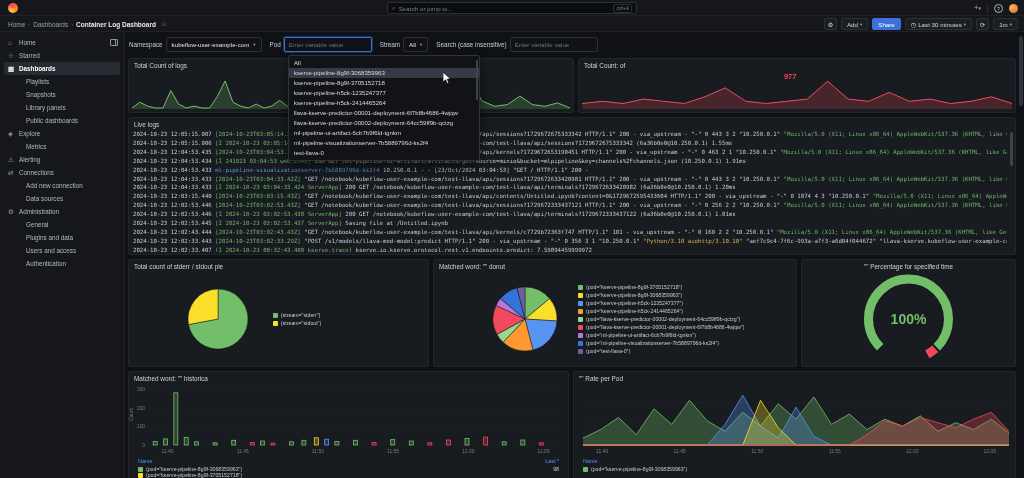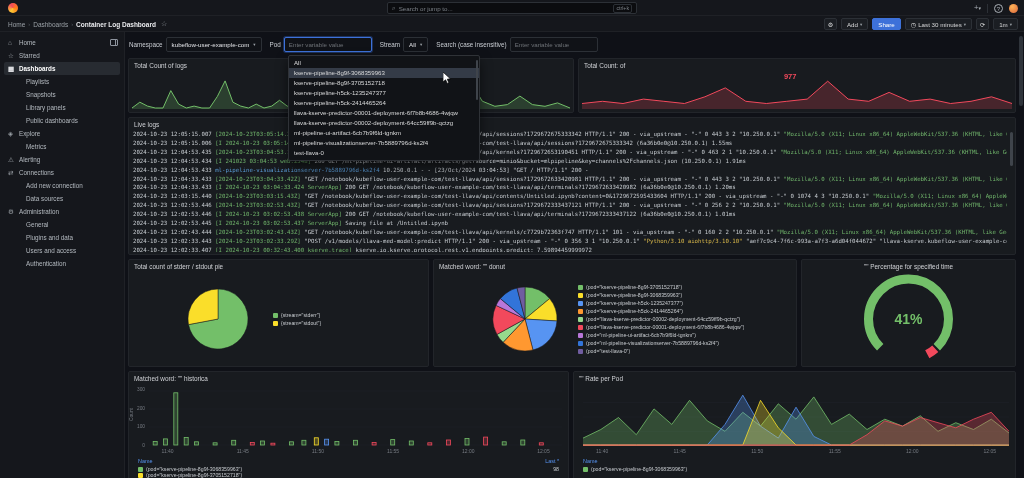--- a/index.html
+++ b/index.html
@@ -399,21 +399,21 @@
   <section class="panel" style="left:676px;top:227px;width:215px;height:108px;">
     <header class="p-head center">
         <span>"" Percentage for specified time</span>
       </header>
     <div class="gauge-wrap">
       <div class="gauge-box"><svg width="213" height="94" viewBox="0 0 213 94">
             <path d="M78.22 75.28 A40 40 0 1 1 134.78 75.28" stroke="#24272d" stroke-width="9" fill="none"></path>
             <path d="M78.22 75.28 A40 40 0 1 1 134.78 75.28" stroke="#73bf69" stroke-width="9" fill="none"></path>
             <path d="M133.27 76.73 A40 40 0 0 1 125.28 82.32" stroke="#f2495c" stroke-width="9" fill="none"></path>
           </svg></div>
-      <div class="gauge-value">41%</div>
+      <div class="gauge-value">100%</div>
     </div>
   </section>
 
   <section class="panel" style="left:3px;top:339px;width:441px;height:130px;">
     <header class="p-head">
         <span>Matched word: "" historica</span>
       </header>
     <div class="tc-body">
       <span class="yaxis-title">Count</span>
       <div class="ylab">

